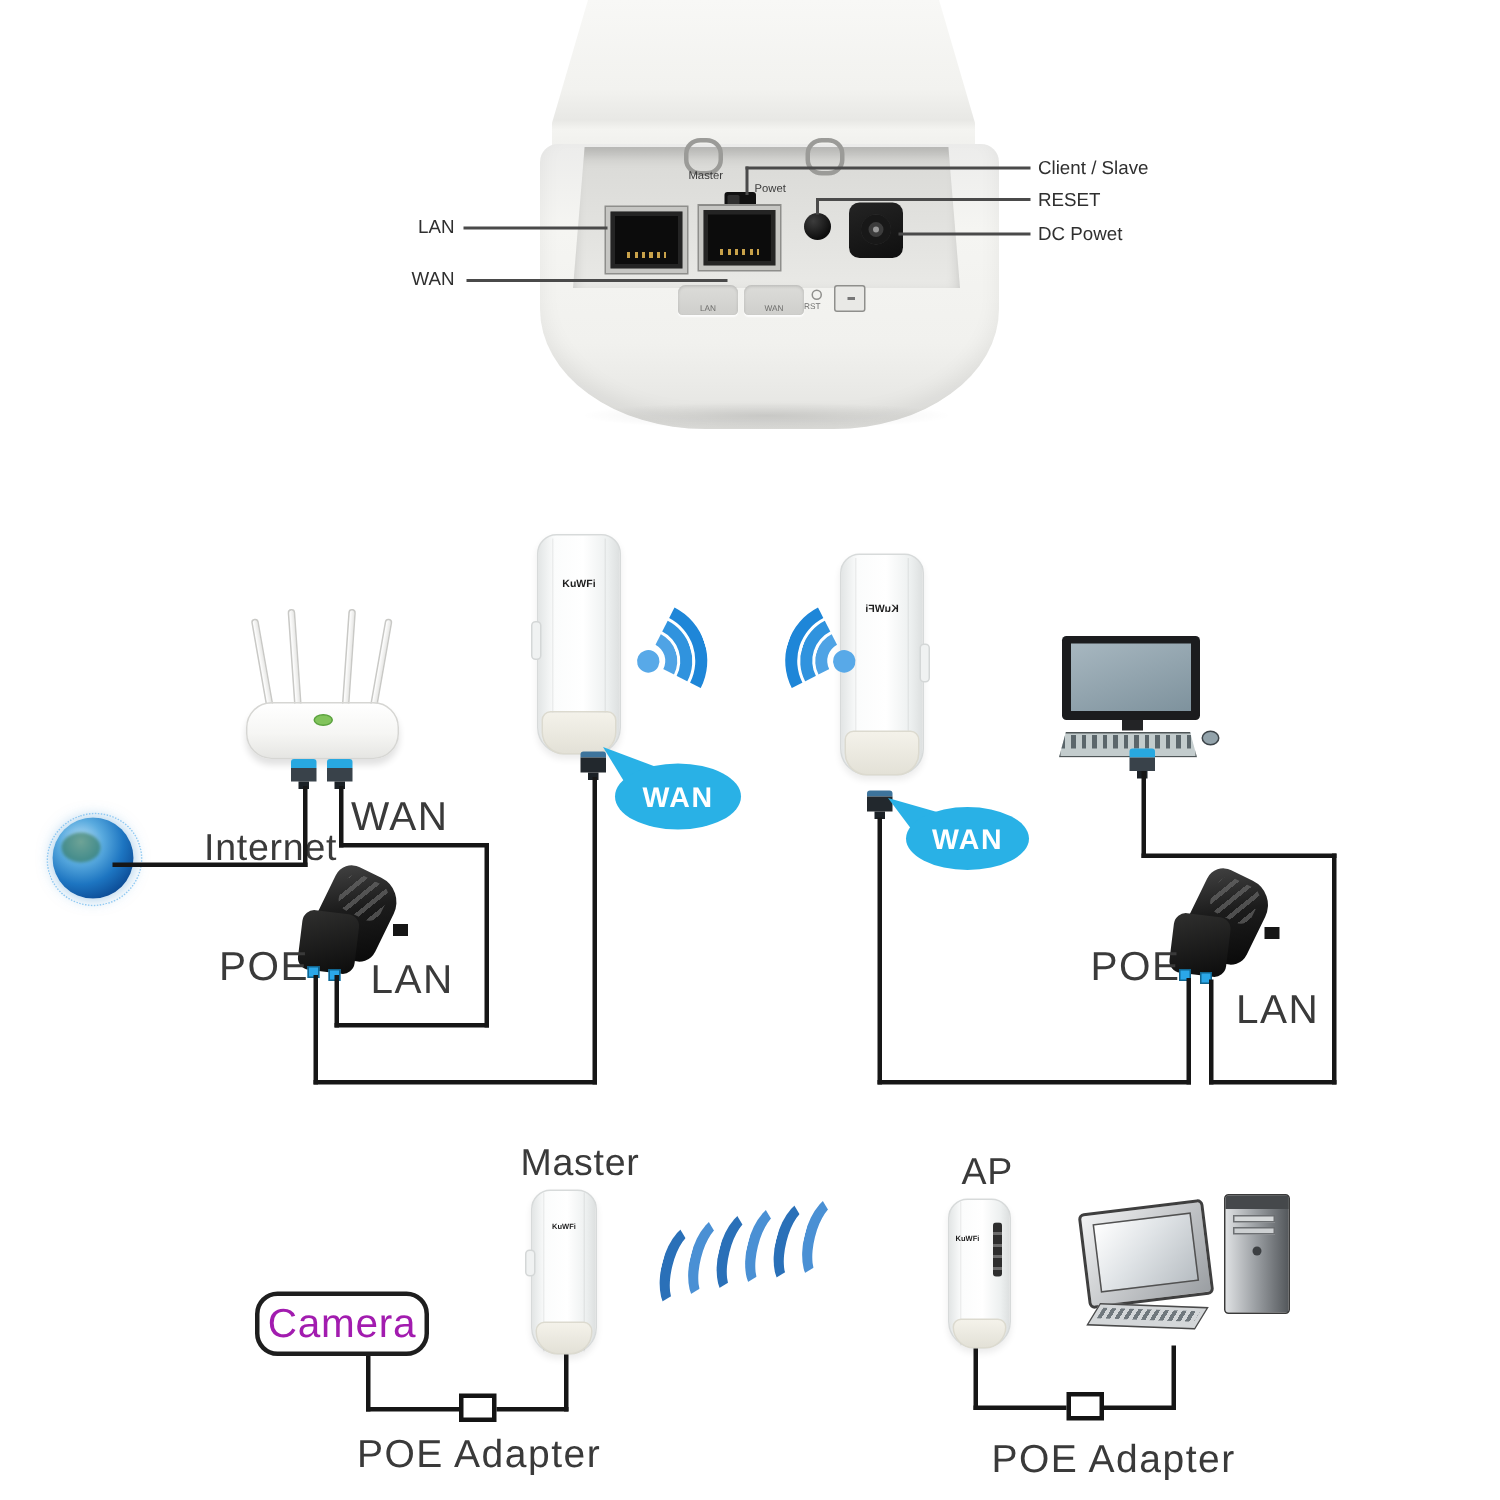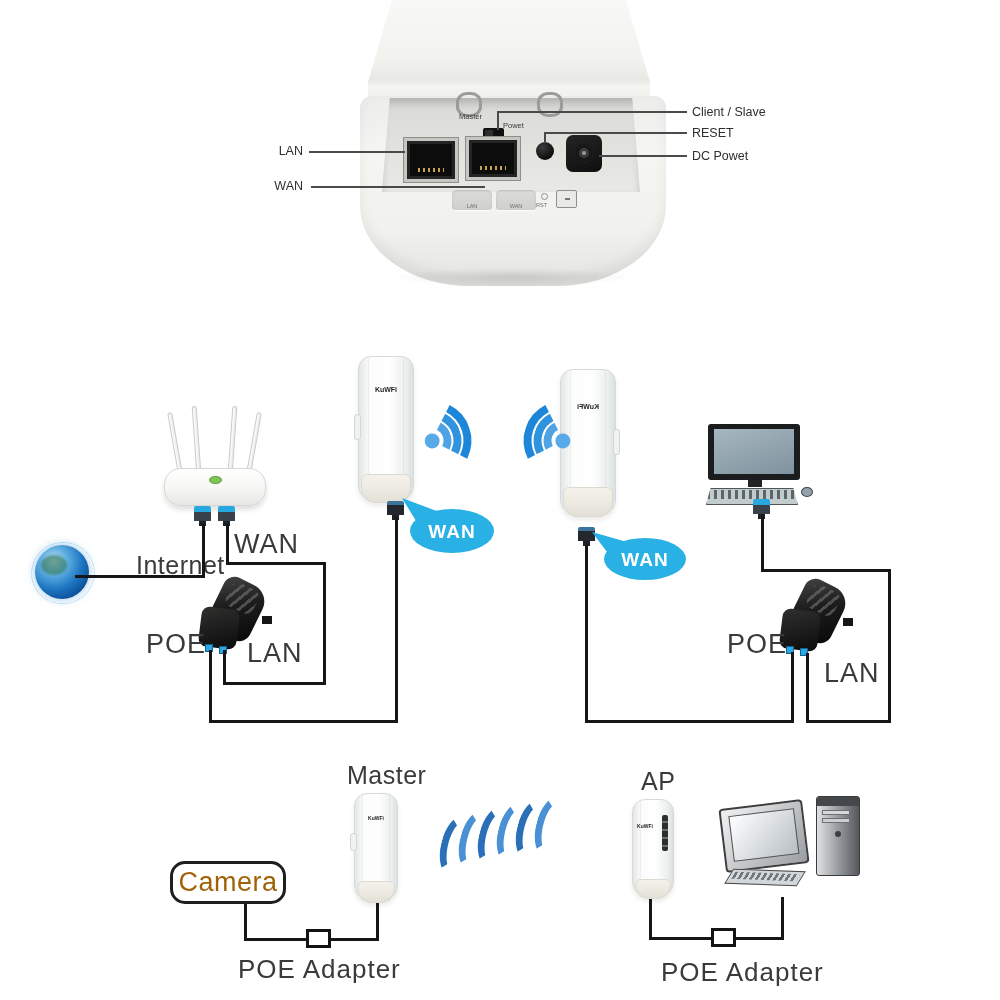--- a/index.html
+++ b/index.html
@@ -113,21 +113,21 @@
 
   
   .bubble { position:absolute; }
   .bubble text { font-family:"Liberation Sans", sans-serif; font-weight:bold; font-size:19px; fill:#ffffff; letter-spacing:1px; }
 
   
   .sigarc { position:absolute; width:32px; height:62px; border:7px solid transparent; border-radius:50%; transform:rotate(14deg); }
 
   
   .cambox { position:absolute; border:3px solid #1e1e1e; border-radius:15px; background:#fff;
-    display:flex; align-items:center; justify-content:center; color:#a16207; font-size:27px; letter-spacing:0.5px; }
+    display:flex; align-items:center; justify-content:center; color:#a21caf; font-size:27px; letter-spacing:0.5px; }
 
   
   .adapter-sq { position:absolute; width:25px; height:19px; border:3px solid #141414; background:#ffffff; }
 
   
   .pc1 .frame { position:absolute; left:4px; top:0; width:92px; height:56px; background:#1b1c1e; border-radius:3px; }
   .pc1 .scr { position:absolute; left:10px; top:5px; width:80px; height:45px;
     background:linear-gradient(160deg,#a7b7c0,#7e929d); }
   .pc1 .neck { position:absolute; left:44px; top:56px; width:14px; height:7px; background:#232426; }
   .pc1 .kb { position:absolute; left:2px; top:64px; width:92px; height:17px; background:#c3cccd; border:1px solid #4e5557;

